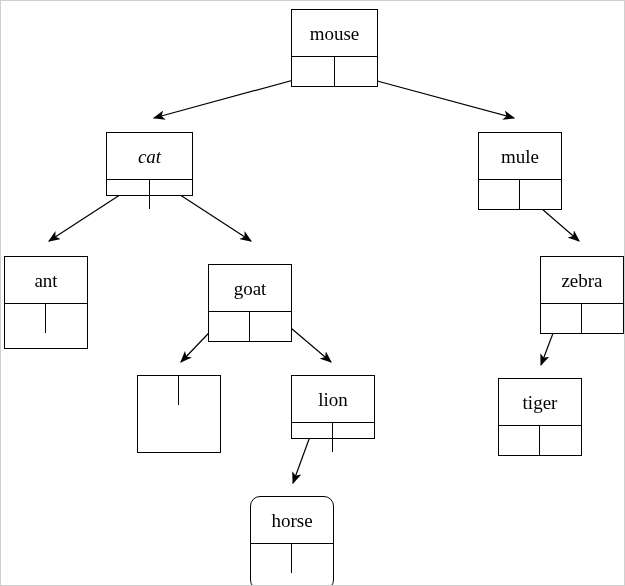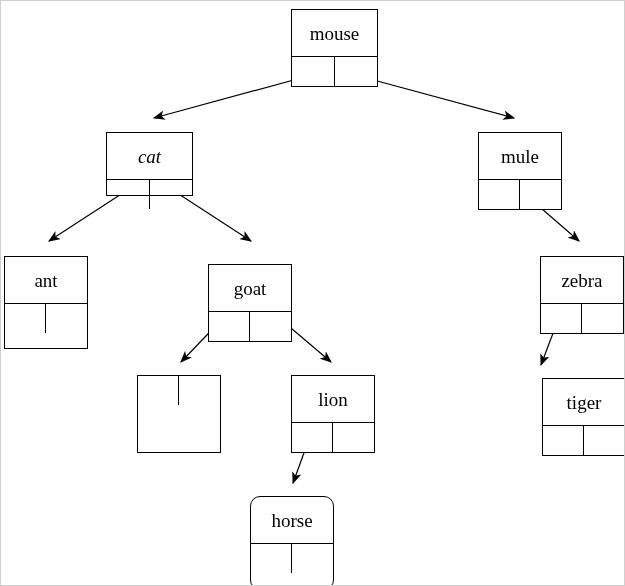--- a/index.html
+++ b/index.html
@@ -123,28 +123,28 @@
           <div class="ptr-cell left-cell" style="border-right-color: rgb(0, 0, 0);"></div>
           <div class="ptr-cell right-cell"></div>
         </div>
       </div>
       <div class="node" style="left: 136px; top: 374px; width: 84px; height: 78px; border-color: rgb(0, 0, 0);">
         <div class="node-pointers" style="height: 29px;">
           <div class="ptr-cell left-cell" style="border-right-color: rgb(0, 0, 0);"></div>
           <div class="ptr-cell right-cell"></div>
         </div>
       </div>
-      <div class="node" style="left: 290px; top: 374px; width: 84px; height: 78px; border-color: rgb(0, 0, 0);">
+      <div class="node" style="left: 290px; top: 374px; width: 84px; height: 64px; border-color: rgb(0, 0, 0);">
         <div class="node-label" style="height: 47px; border-bottom-color: rgb(0, 0, 0);">lion</div>
         <div class="node-pointers" style="height: 29px;">
           <div class="ptr-cell left-cell" style="border-right-color: rgb(0, 0, 0);"></div>
           <div class="ptr-cell right-cell"></div>
         </div>
       </div>
-      <div class="node" style="left: 497px; top: 377px; width: 84px; height: 78px; border-color: rgb(0, 0, 0); margin-left: 44px;">
+      <div class="node" style="left: 497px; top: 377px; width: 84px; height: 78px; border-color: rgb(0, 0, 0);">
         <div class="node-label" style="height: 47px; border-bottom-color: rgb(0, 0, 0);">tiger</div>
         <div class="node-pointers" style="height: 29px;">
           <div class="ptr-cell left-cell" style="border-right-color: rgb(0, 0, 0);"></div>
           <div class="ptr-cell right-cell"></div>
         </div>
       </div>
       <div class="node" style="left: 249px; top: 495px; width: 84px; height: 94px; border-color: rgb(0, 0, 0); border-radius: 10px;">
         <div class="node-label" style="height: 47px; border-bottom-color: rgb(0, 0, 0);">horse</div>
         <div class="node-pointers" style="height: 29px;">
           <div class="ptr-cell left-cell" style="border-right-color: rgb(0, 0, 0);"></div>

